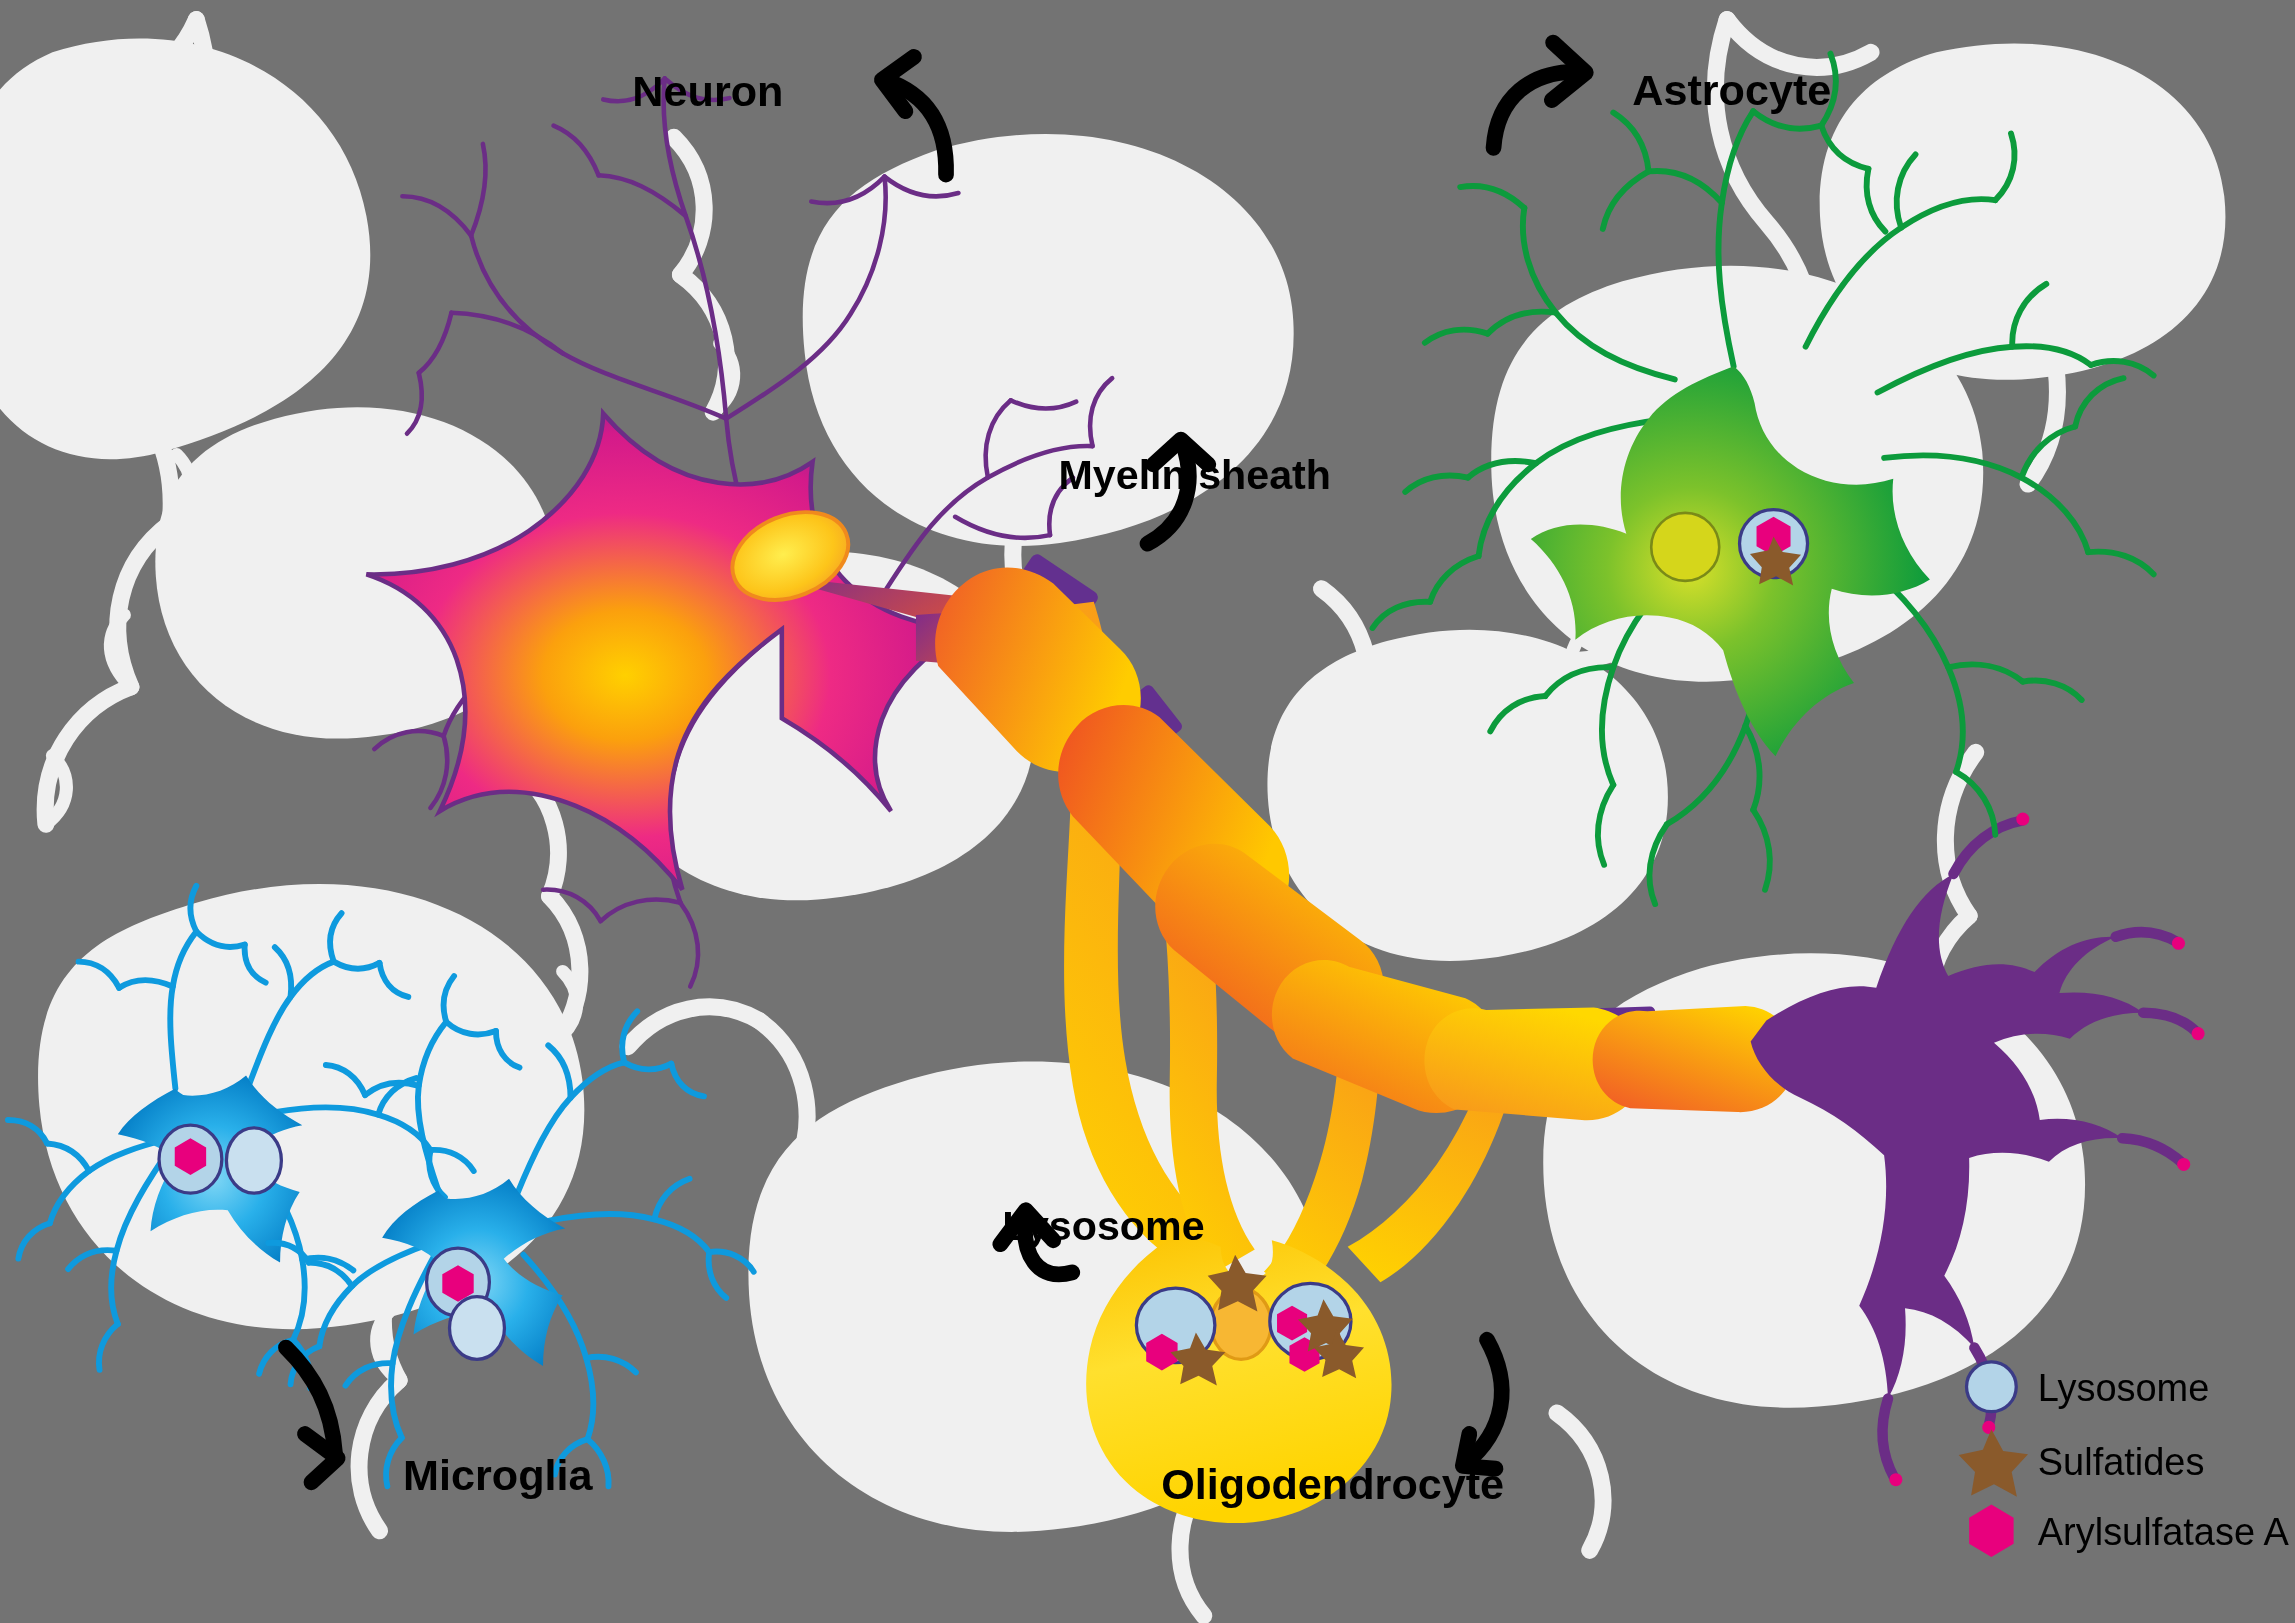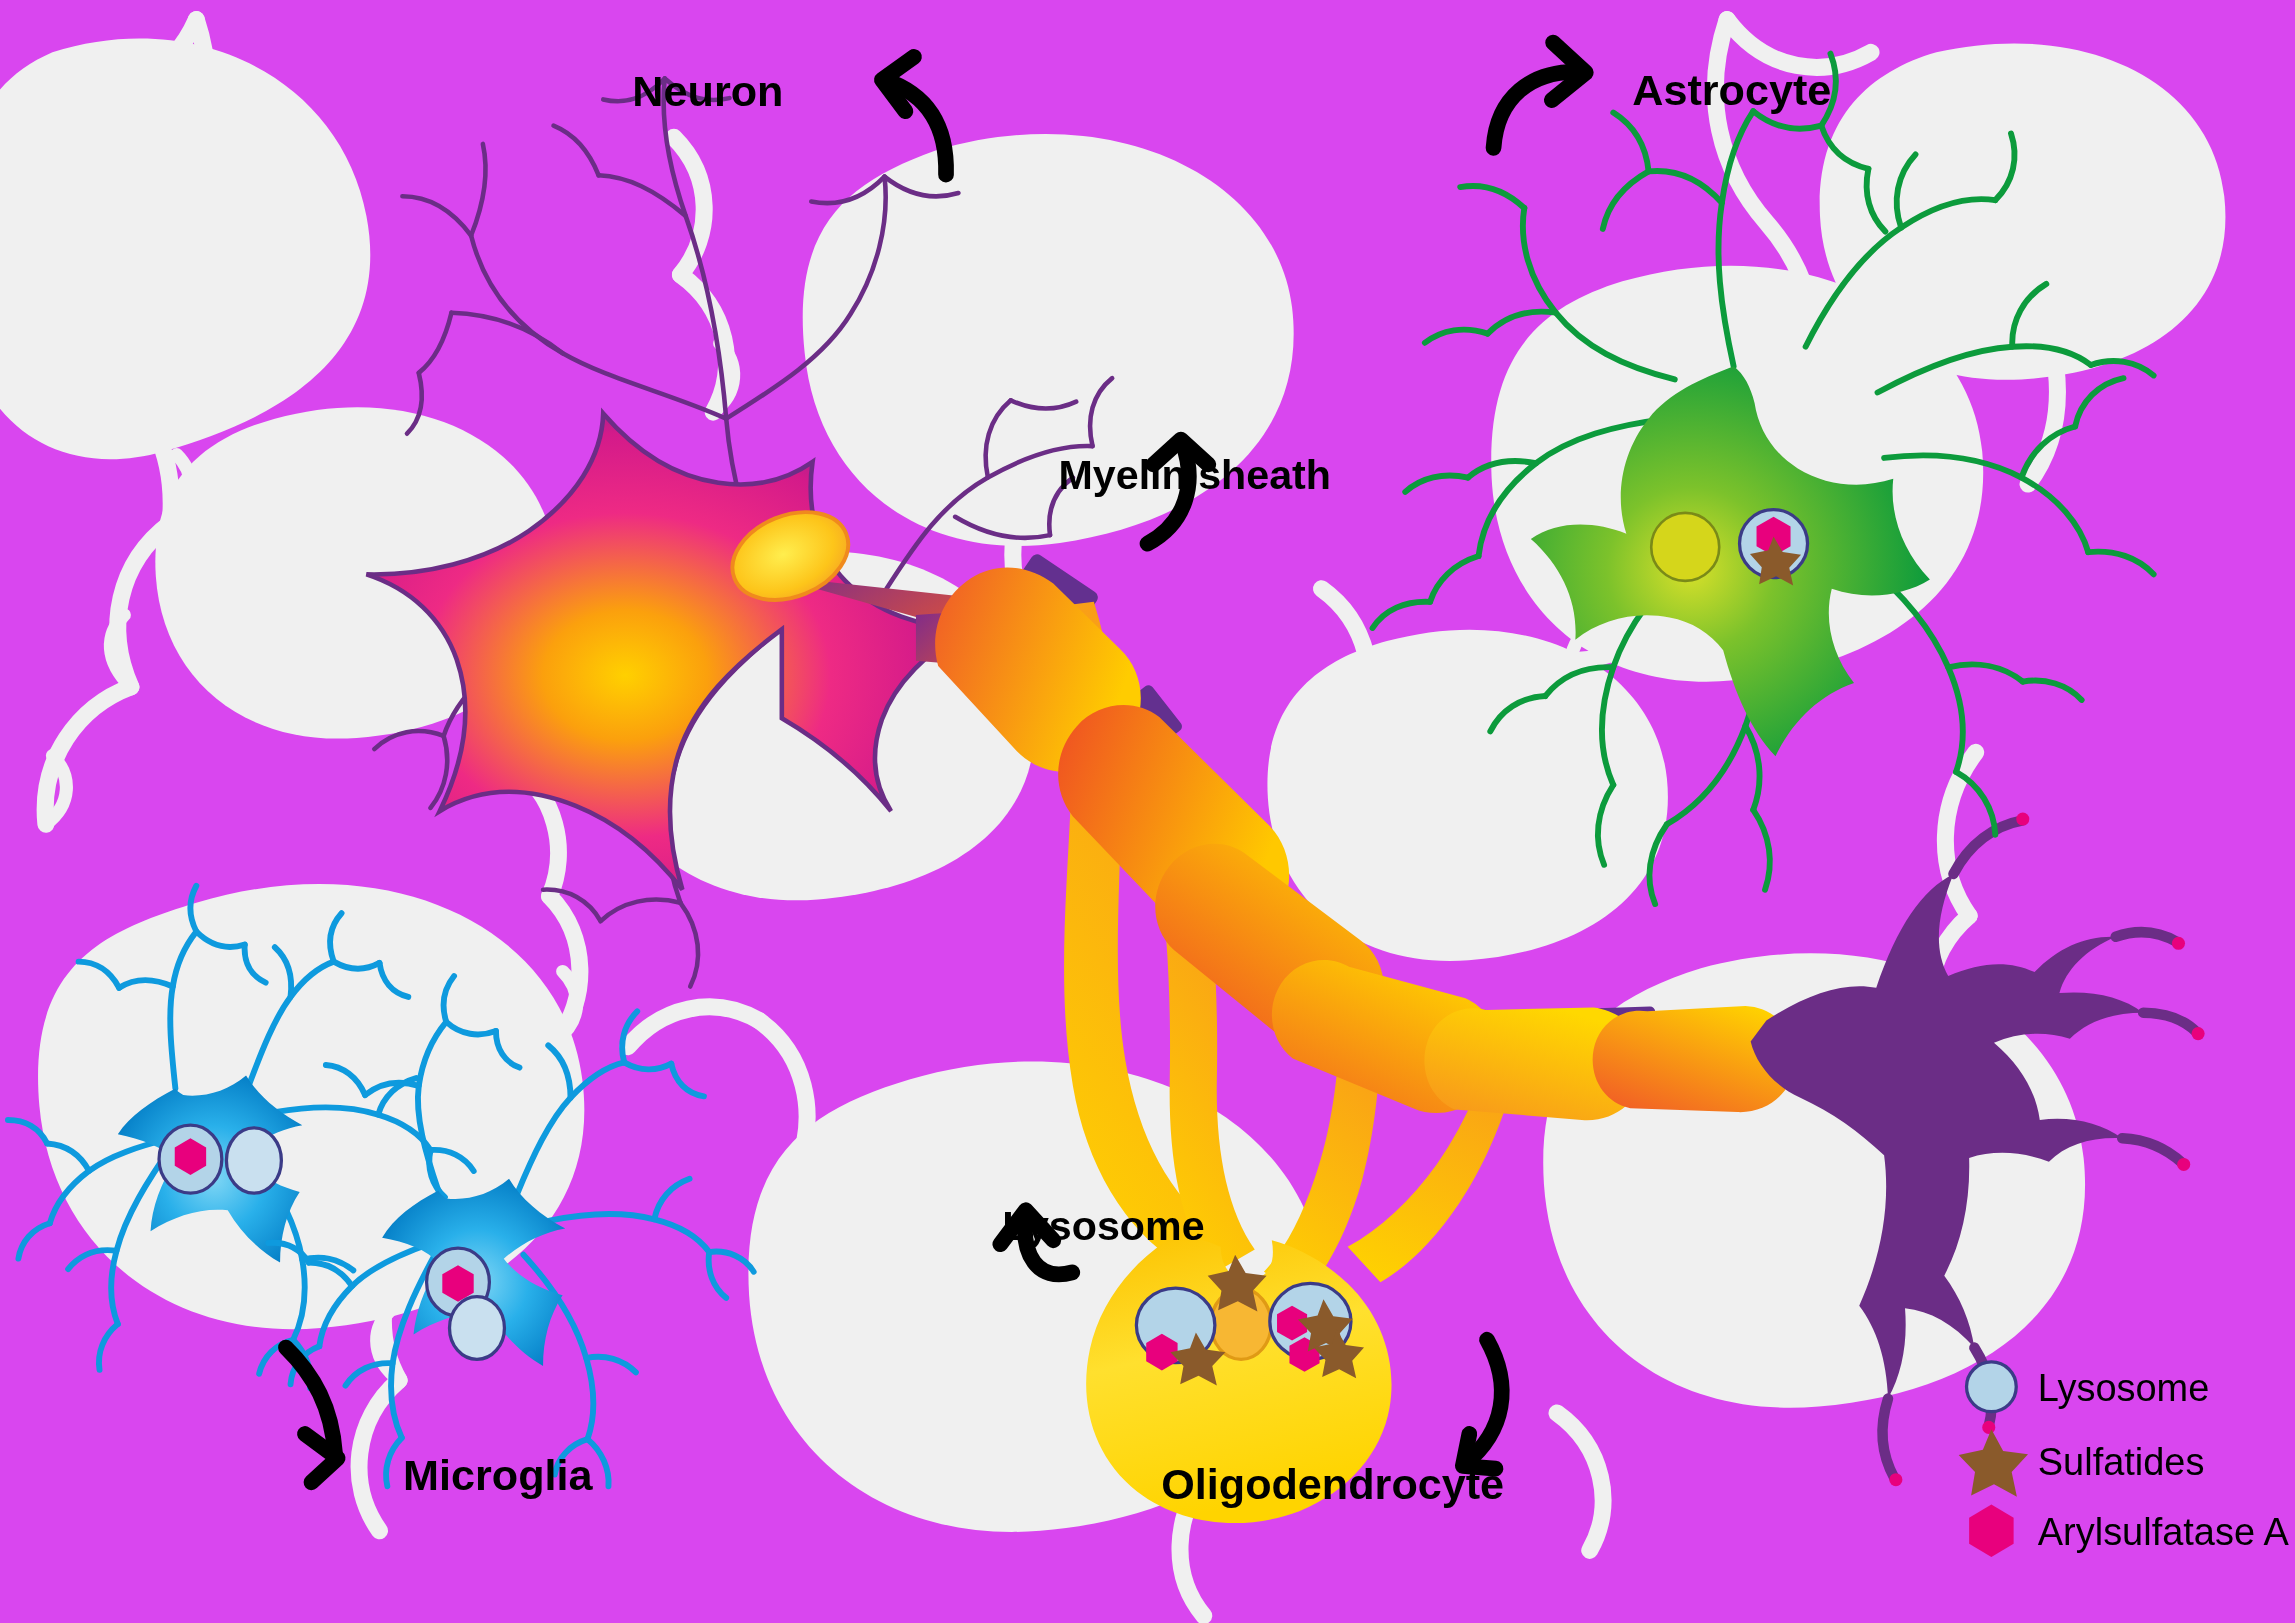--- a/index.html
+++ b/index.html
@@ -7,21 +7,21 @@
     margin: 0; padding: 0;
     background: #ffffff;
   }
   body {
     font-family: "Liberation Sans", sans-serif;
   }
   #stage {
     position: relative;
     width: 2295px;
     height: 1623px;
-    background: #d946ef;
+    background: #737373;
     overflow: hidden;
   }
   #scene { position:absolute; left:0; top:0; width:2295px; height:1623px; }
   .lbl {
     font-family: "Liberation Sans", sans-serif;
     font-weight: bold;
     fill: #000000;
   }
   .legend-lbl {
     font-family: "Liberation Sans", sans-serif;

